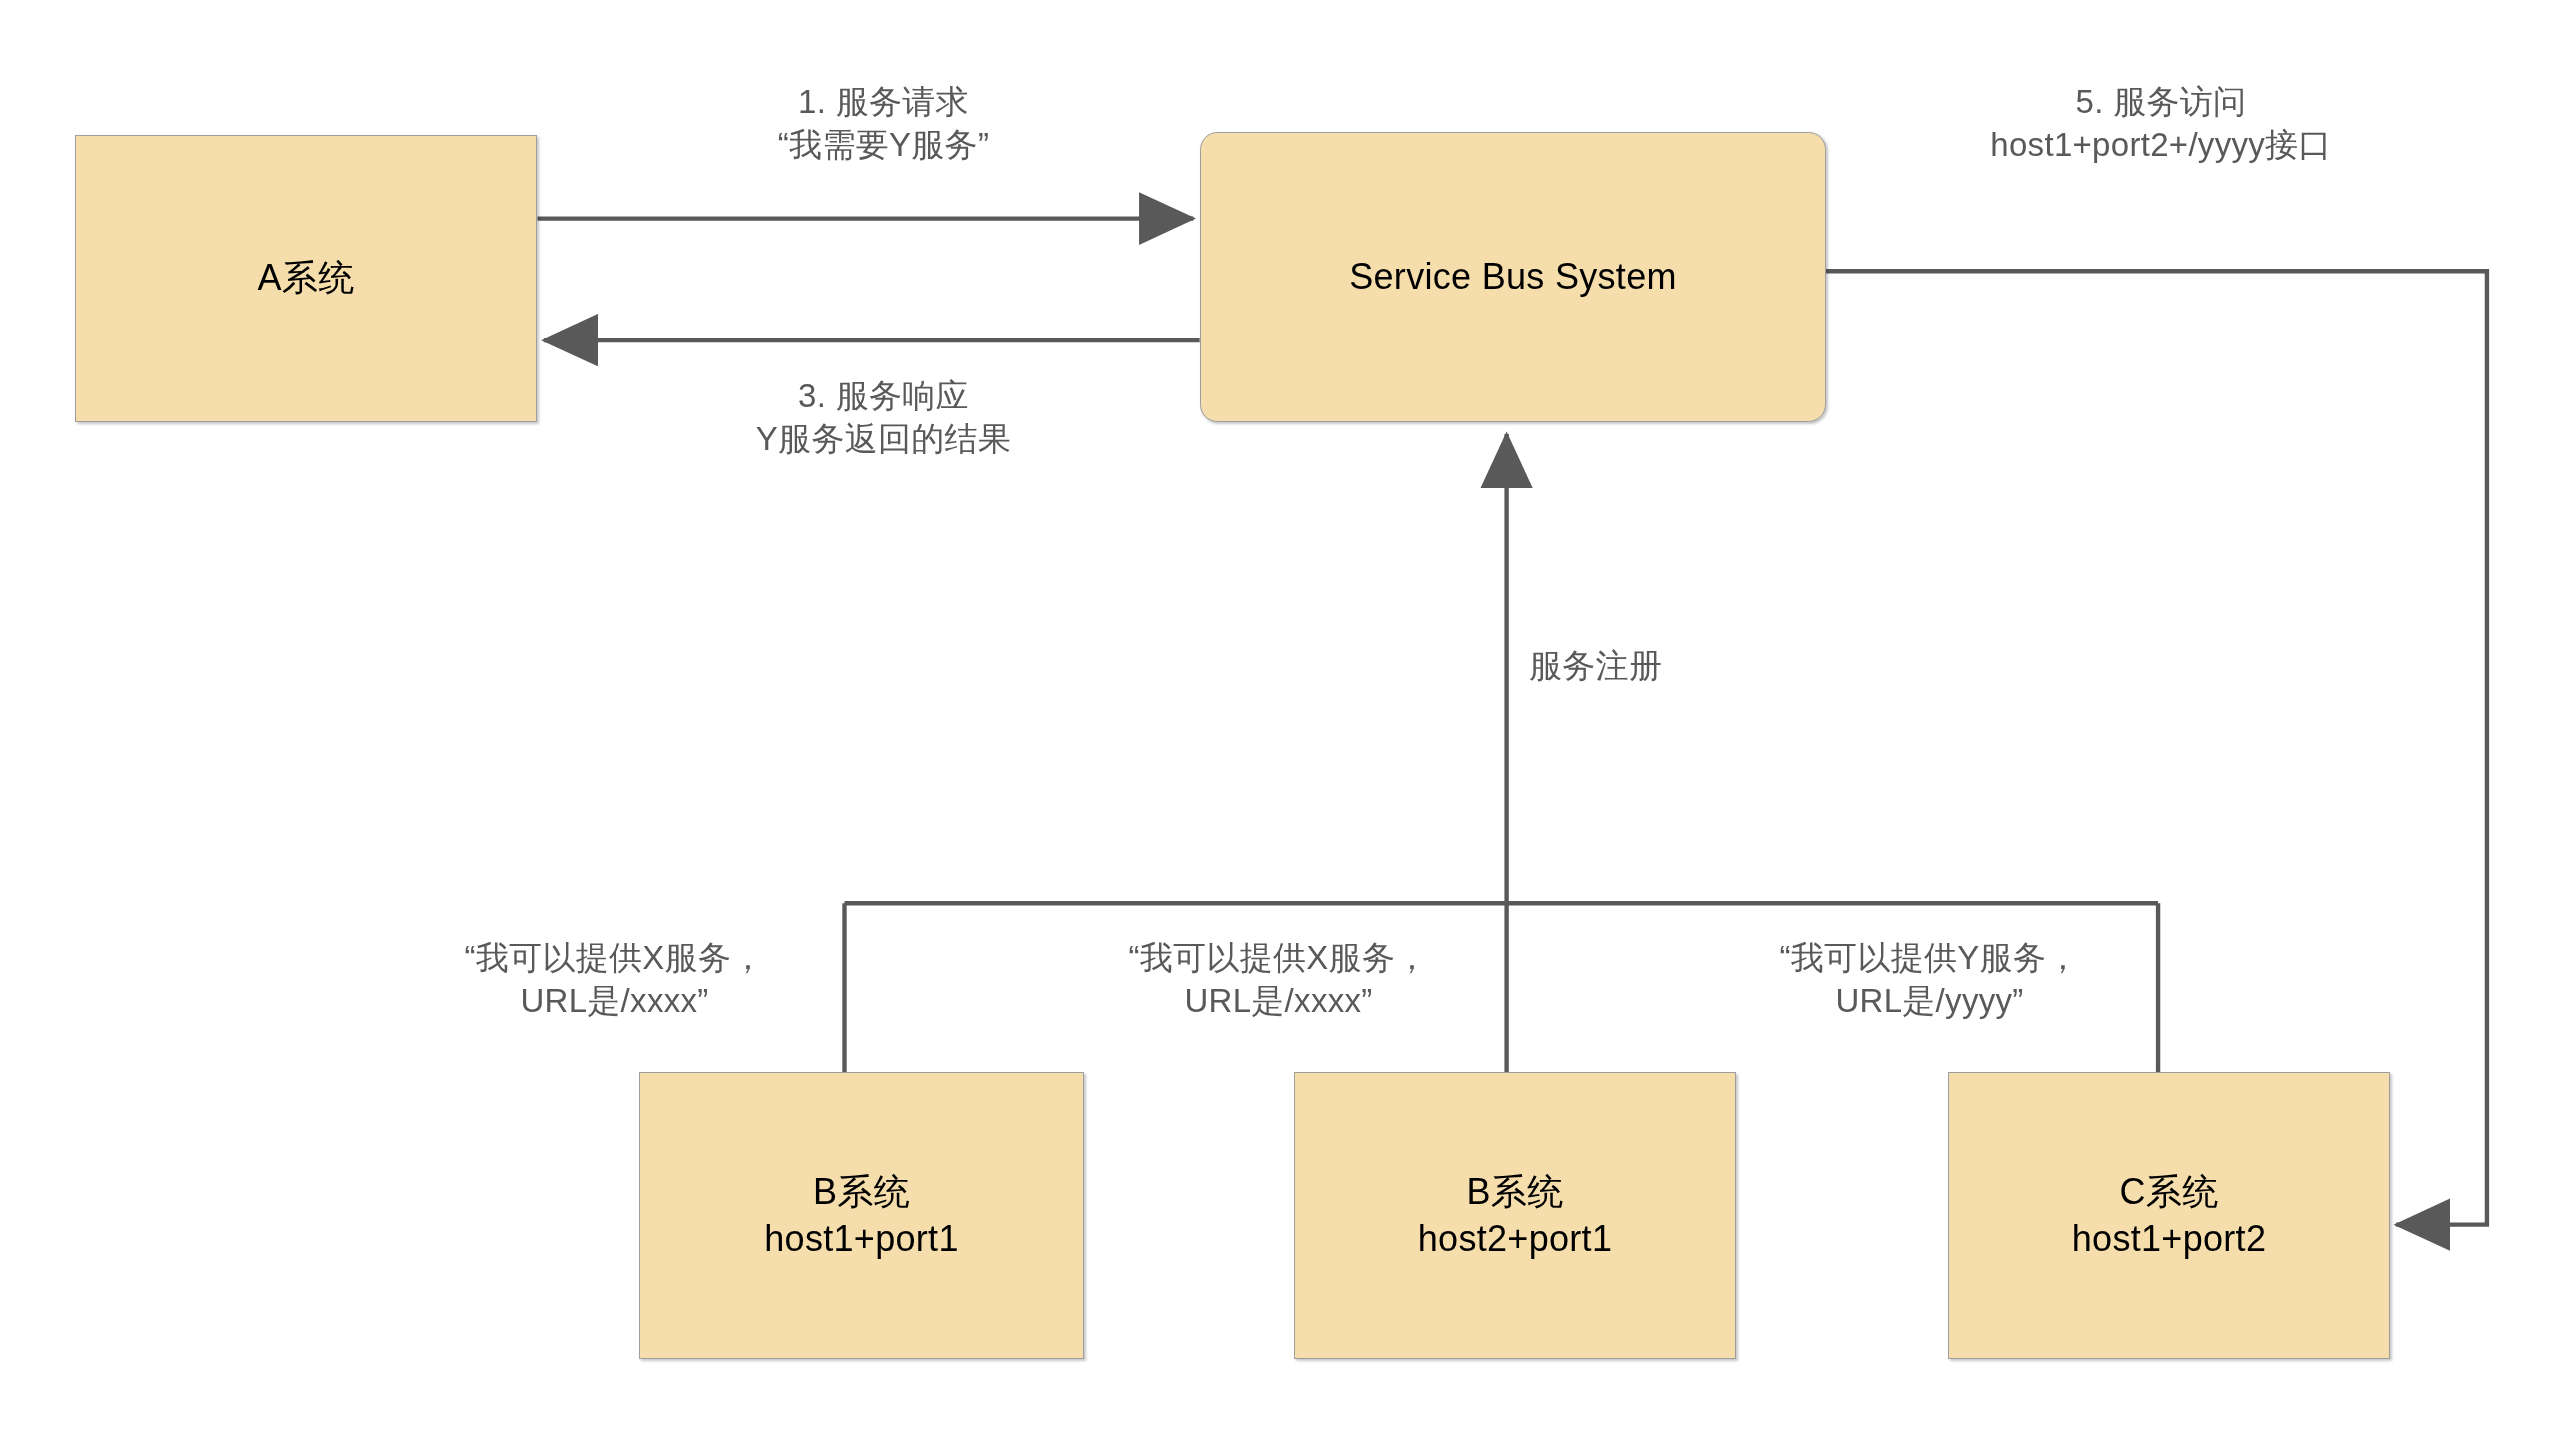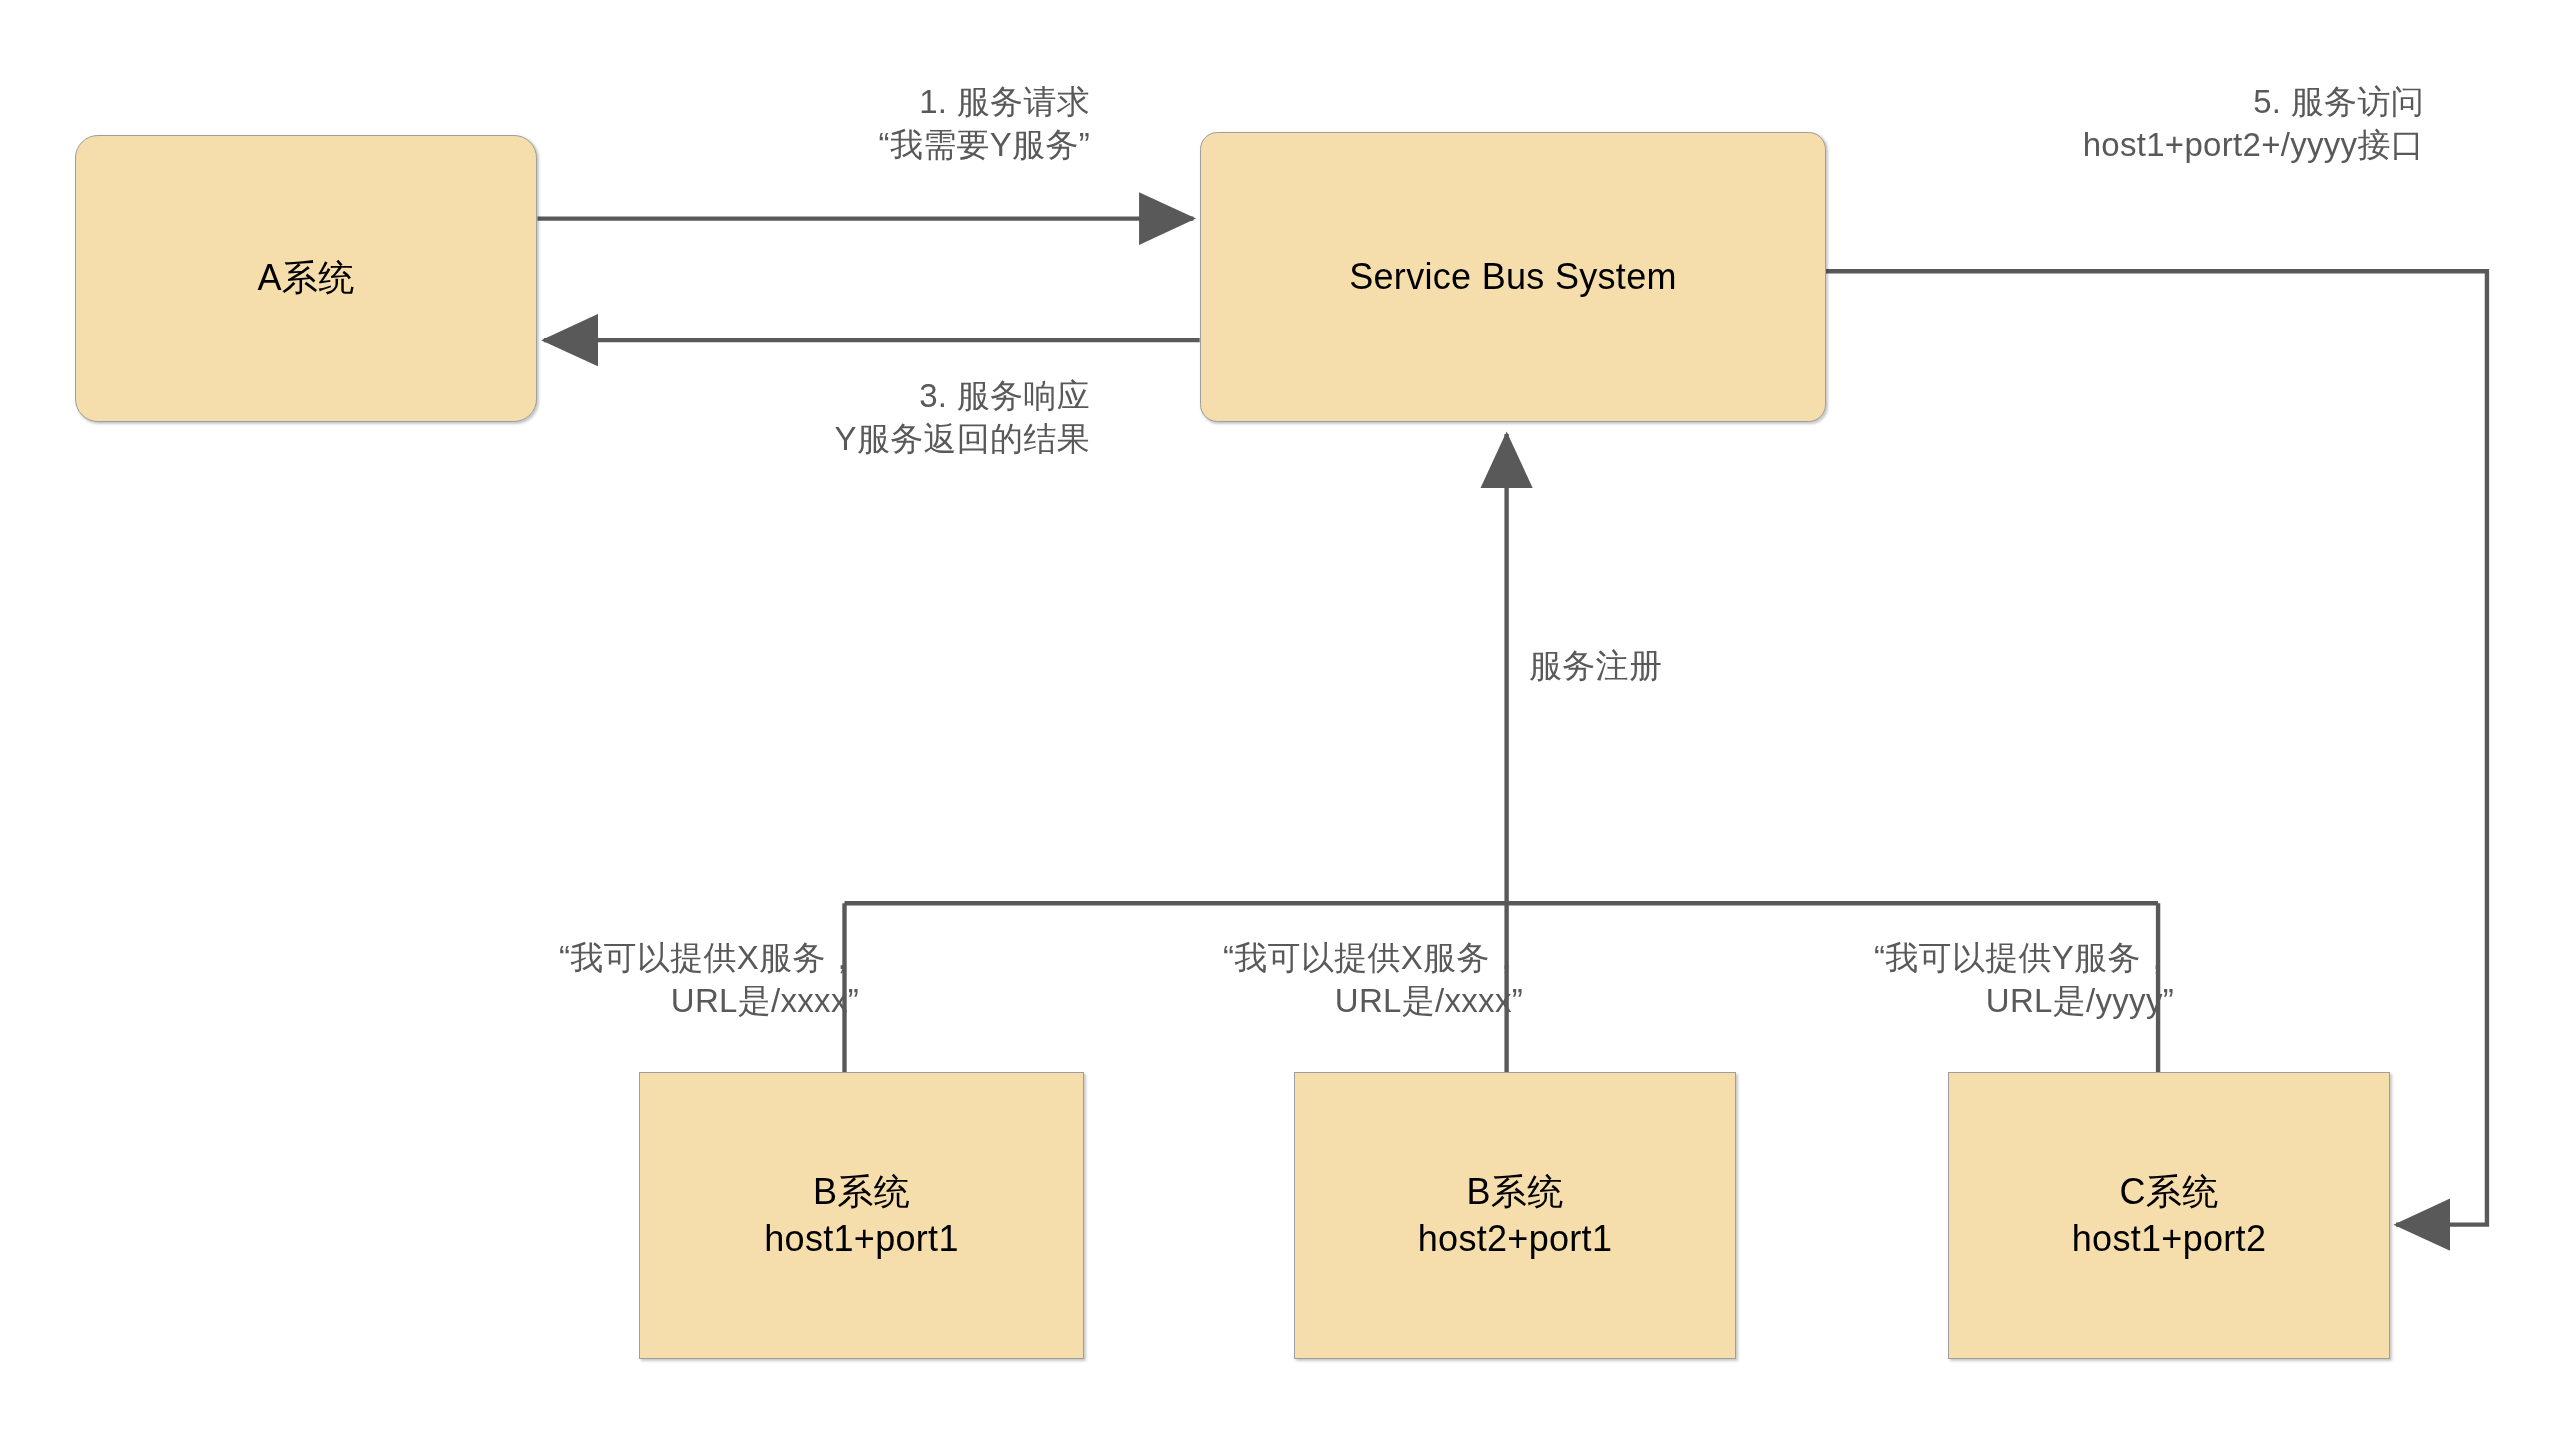--- a/index.html
+++ b/index.html
@@ -43,28 +43,28 @@
     letter-spacing: 0.3px;
   }
   .node .ln { display: block; white-space: nowrap; }
   .node.rounded { border-radius: 17.5px; }
 
   .edge-label {
     position: absolute;
     color: #595959;
     font-size: 33px;
     line-height: 1.30;
-    text-align: right;
+    text-align: center;
     white-space: nowrap;
     letter-spacing: 0.3px;
   }
   .edge-label .ln { display: block; }
 
   
-  #node-a          { left: 75px;  top: 135px;  width: 462px;  height: 287px; border-radius: 23px; }
+  #node-a          { left: 75px;  top: 135px;  width: 462px;  height: 287px; }
   #node-bus        { left: 1200px; top: 132px;  width: 626px; height: 290px; text-align: center; }
   #node-b1         { left: 639px; top: 1072px; width: 445px;  height: 287px; }
   #node-b2         { left: 1294px; top: 1072px; width: 442px;  height: 287px; }
   #node-c          { left: 1948px; top: 1072px; width: 442px;  height: 287px; }
 
   #label-request   { left: 677px; top: 81px;  width: 413px; }
   #label-response  { left: 677px; top: 375px;  width: 413px; }
   #label-access    { left: 1898px; top: 81px;  width: 526px; }
   #label-register  { left: 1529px; top: 645px; width: 226px; text-align: left; }
   #label-reg1      { left: 370px;  top: 937px; width: 489px; }

